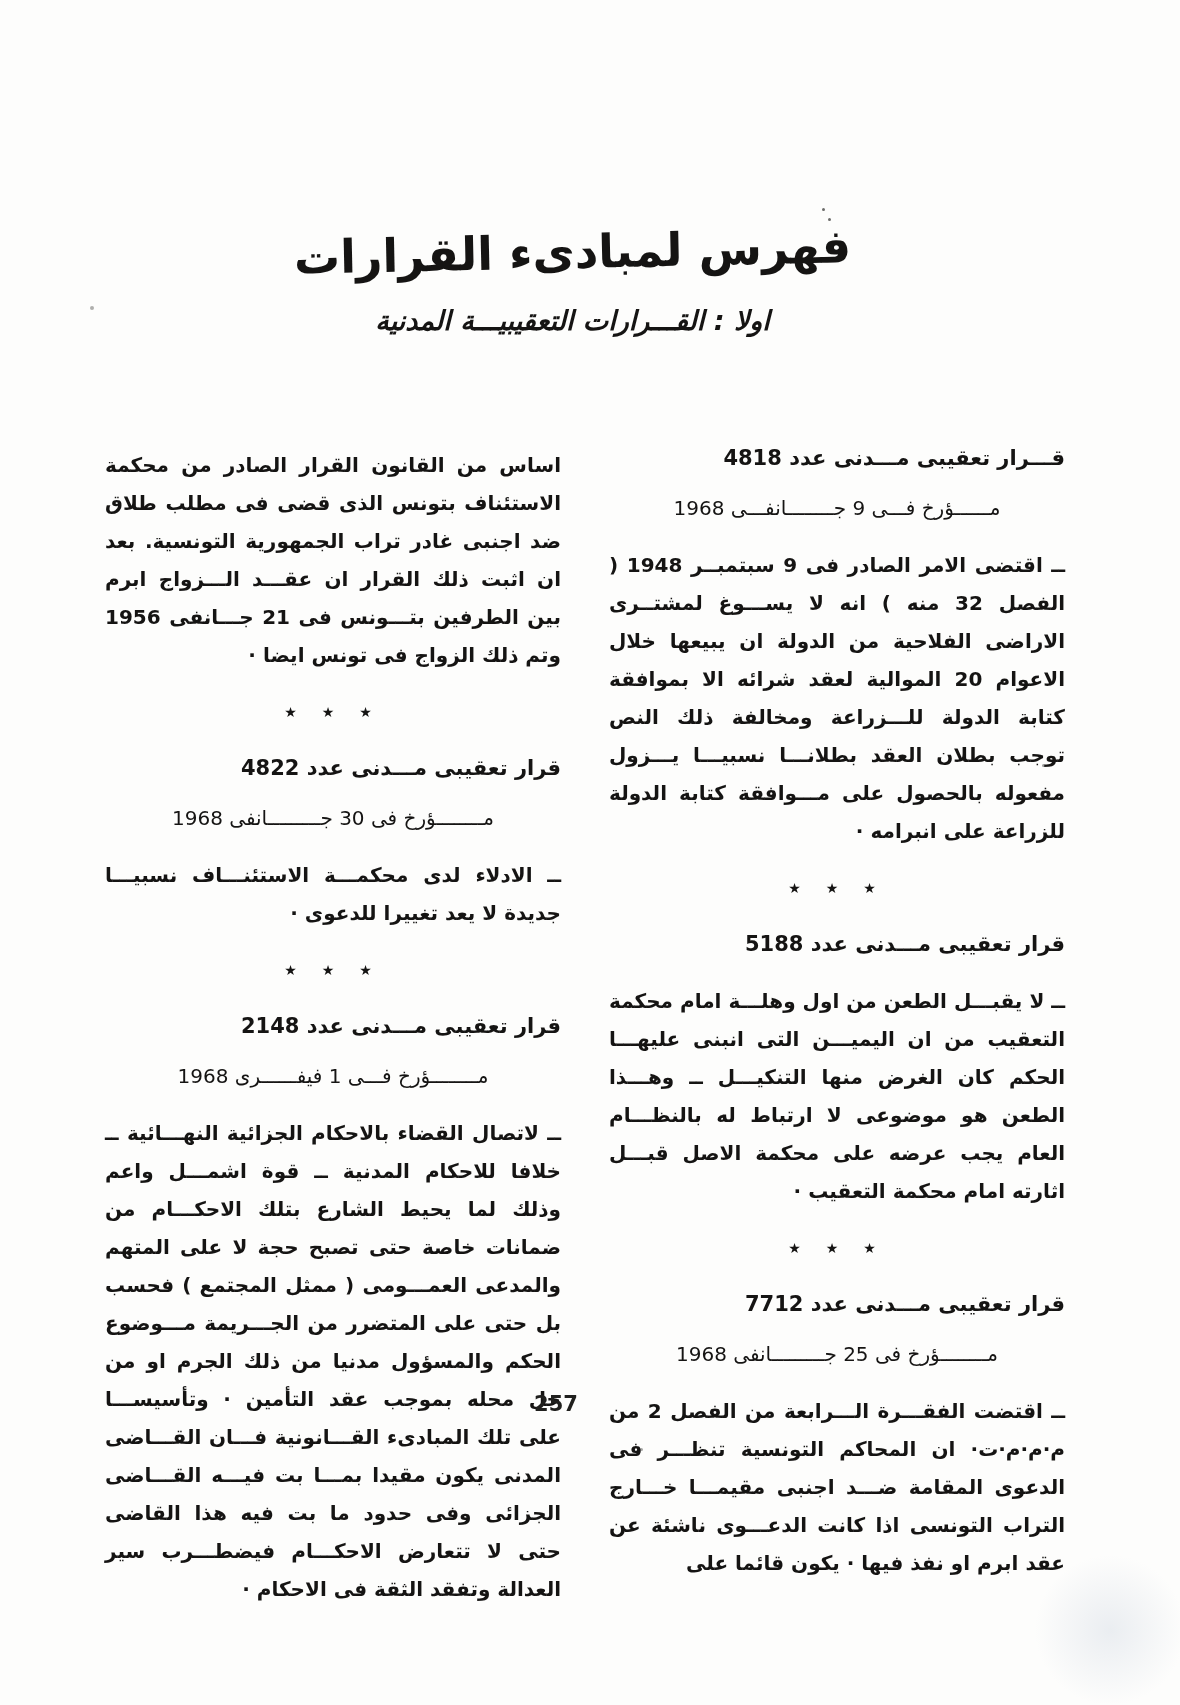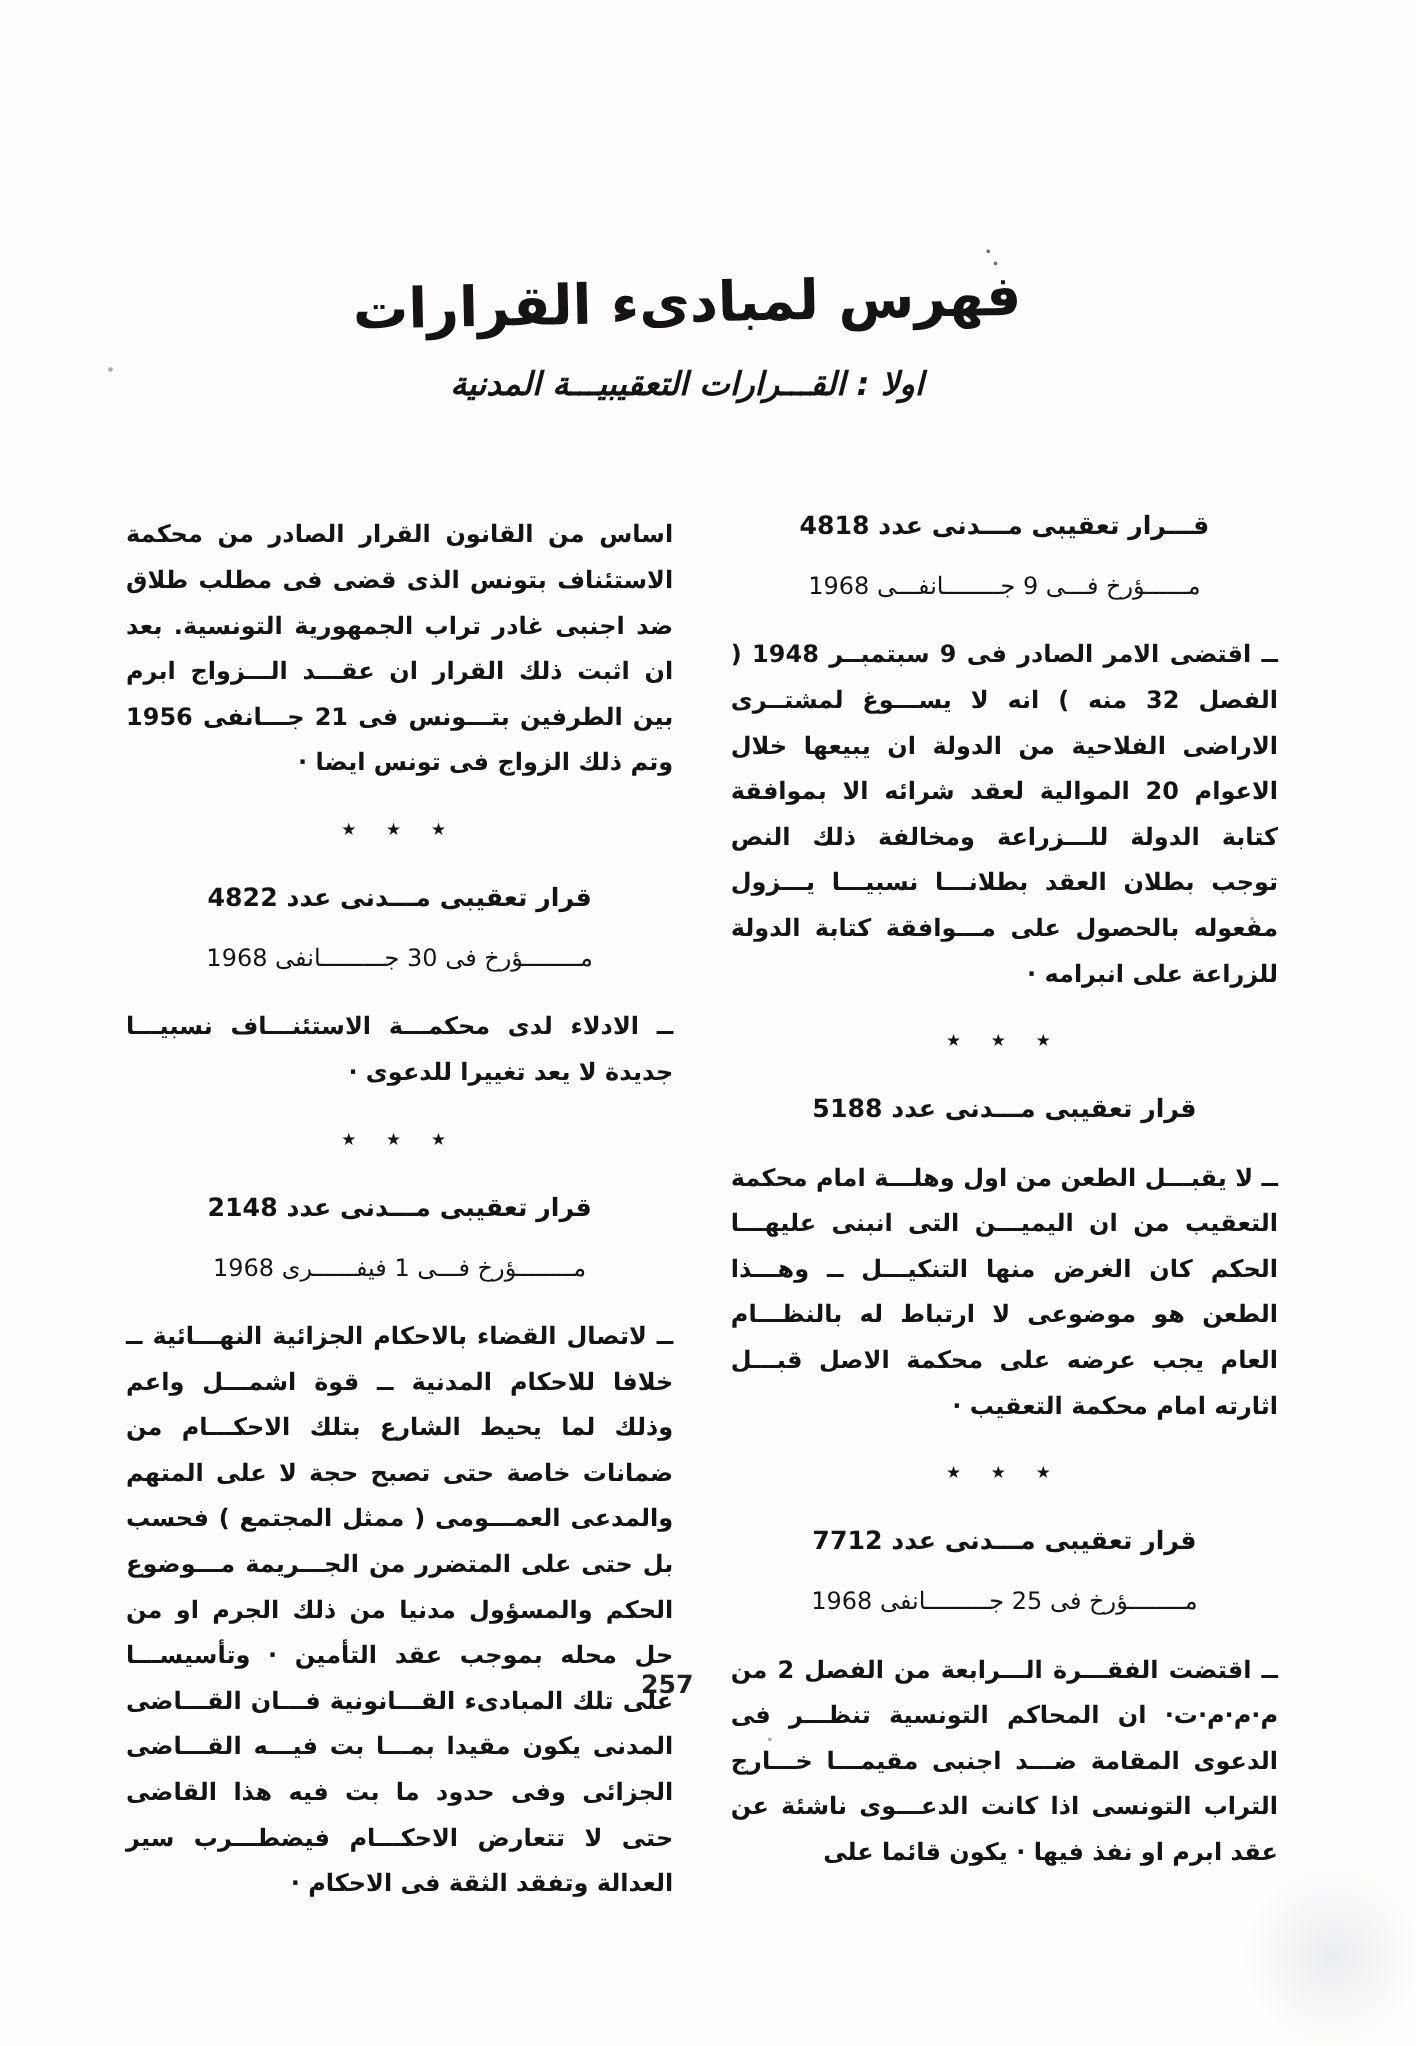--- a/index.html
+++ b/index.html
@@ -21,23 +21,23 @@
     margin:0 0 26px 0;
   }
   .doc-subtitle{
     font-size:27px;font-weight:bold;margin:0;font-style:italic;
   }
   .columns{
     position:absolute;top:418px;right:115px;left:105px;
     display:flex;flex-direction:row;gap:48px;
     direction:rtl;
   }
-  .col{flex:1 1 0;}
+  .col{flex:1 1 0;margin-top:20px;}
   .h{
-    font-size:21px;font-weight:bold;text-align:center;
+    font-size:21px;font-weight:bold;text-align:right;
     margin:36px 0 0 0;
   }
   .d{
     font-size:20px;font-weight:normal;text-align:center;
     margin:26px 0 0 0;
   }
   .p{
     font-size:20px;font-weight:bold;line-height:38px;
     text-align:justify;margin:26px 0 0 0;
   }

